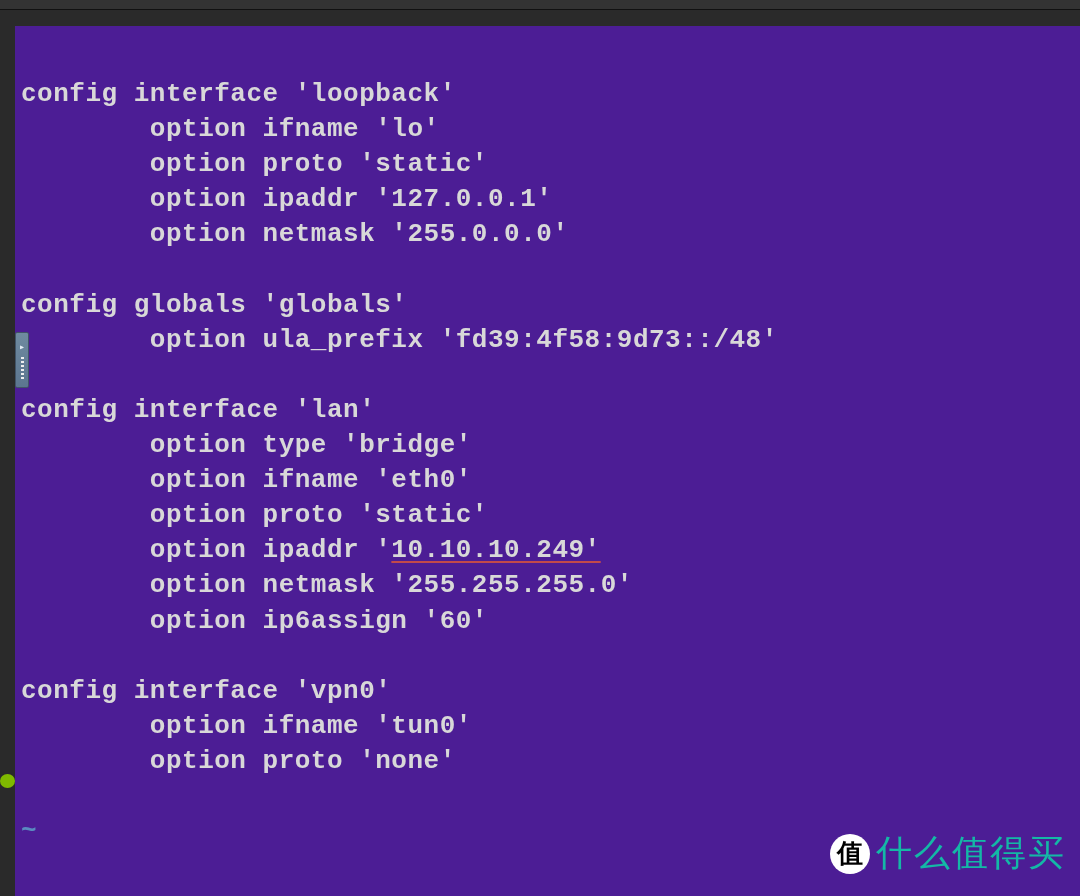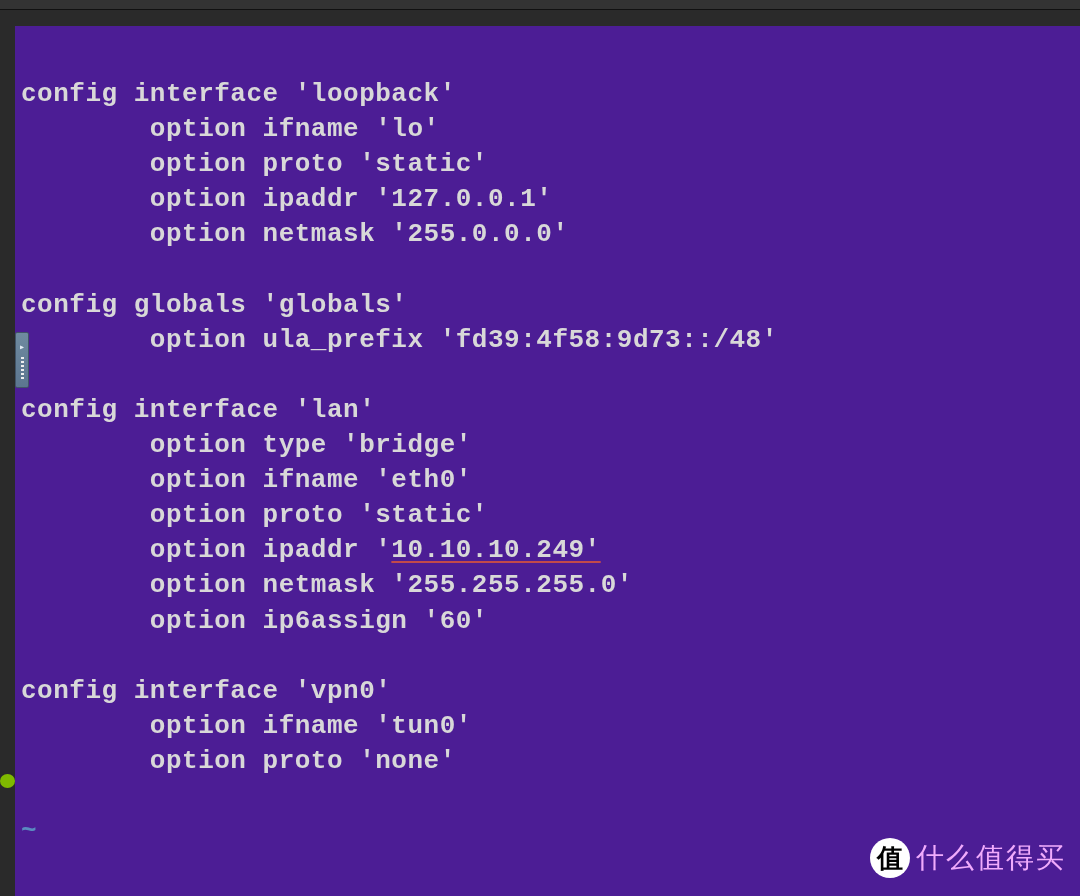--- a/index.html
+++ b/index.html
@@ -96,23 +96,23 @@
     background: #fff;
     color: #000;
     font-family: "Microsoft YaHei","PingFang SC",sans-serif;
     font-size: 26px;
     display: flex;
     align-items: center;
     justify-content: center;
     font-weight: bold;
   }
   .wm-text {
-    color: #f0abfc;
+    color: #14b8a6;
     font-family: "Microsoft YaHei","PingFang SC",sans-serif;
-    font-size: 28px;
+    font-size: 36px;
     font-weight: 500;
     letter-spacing: 2px;
   }
 </style>
 </head>
 <body>
 
 <div class="top-bar"></div>
 
 <div class="terminal">

